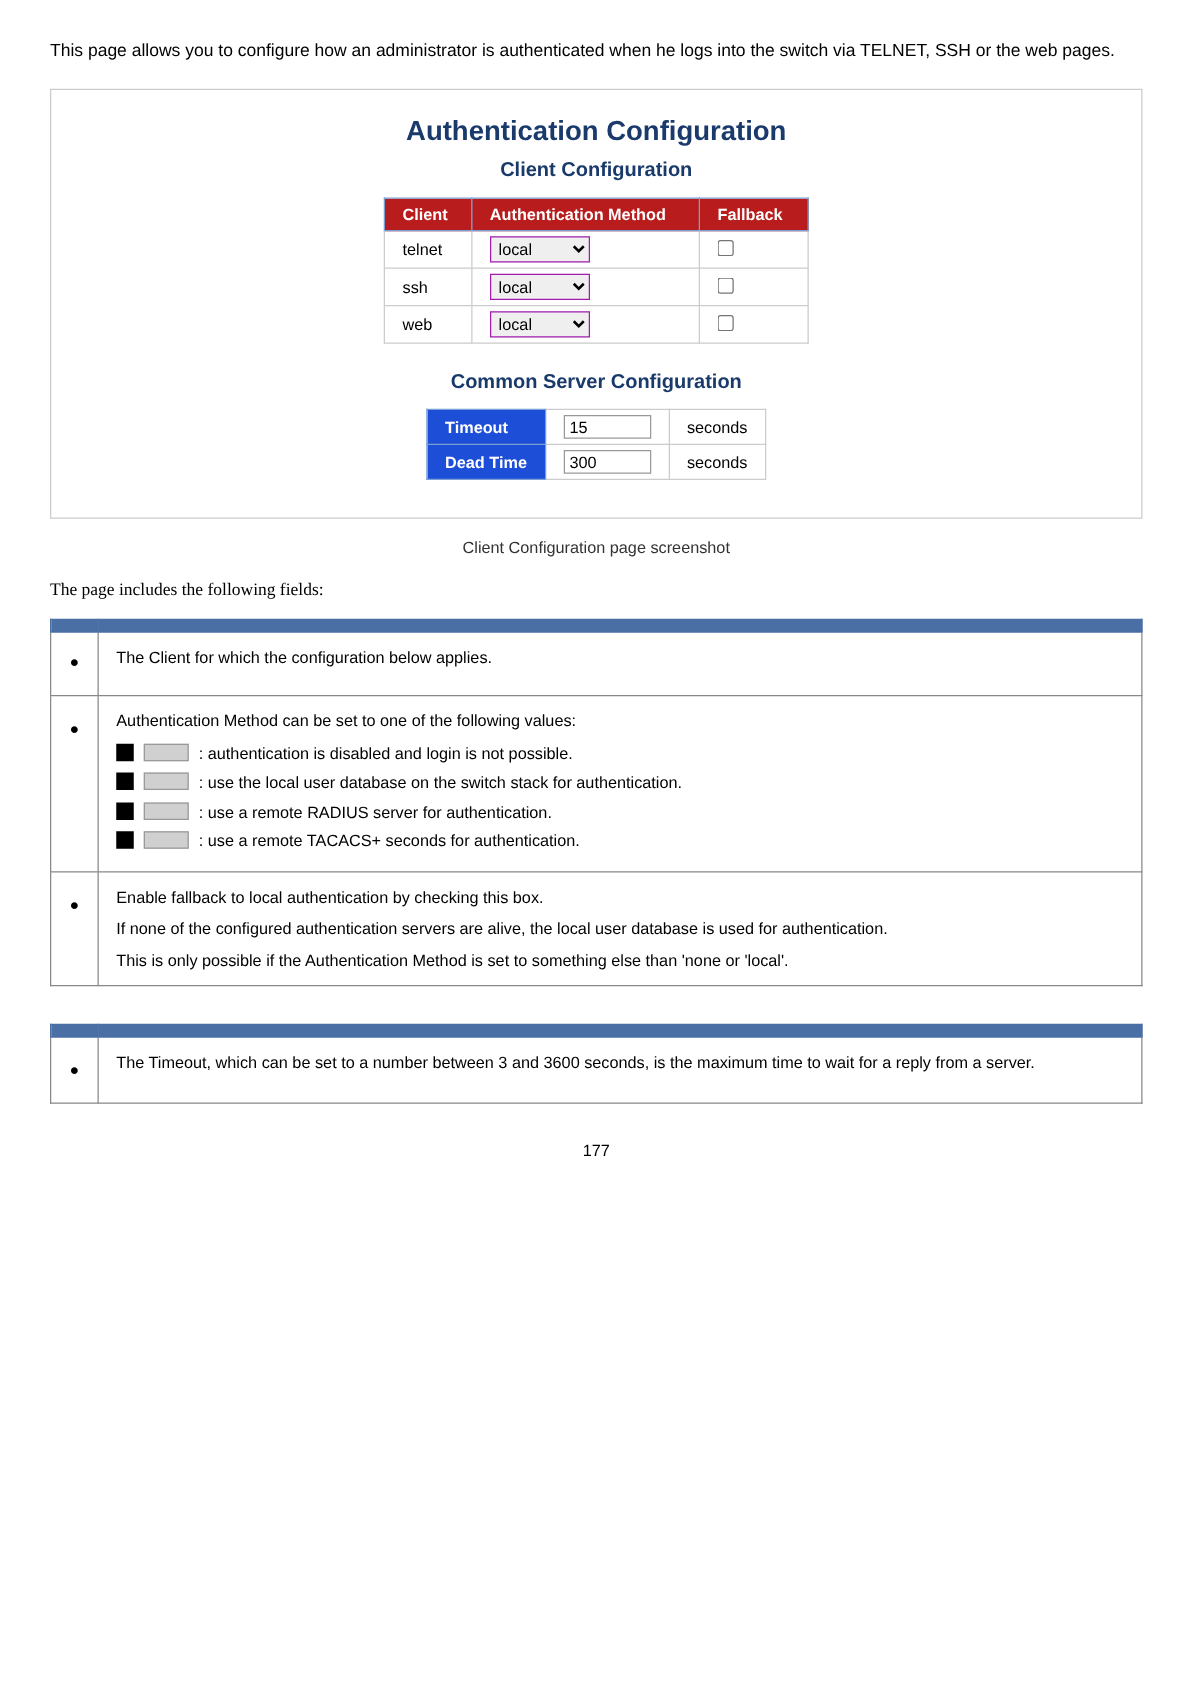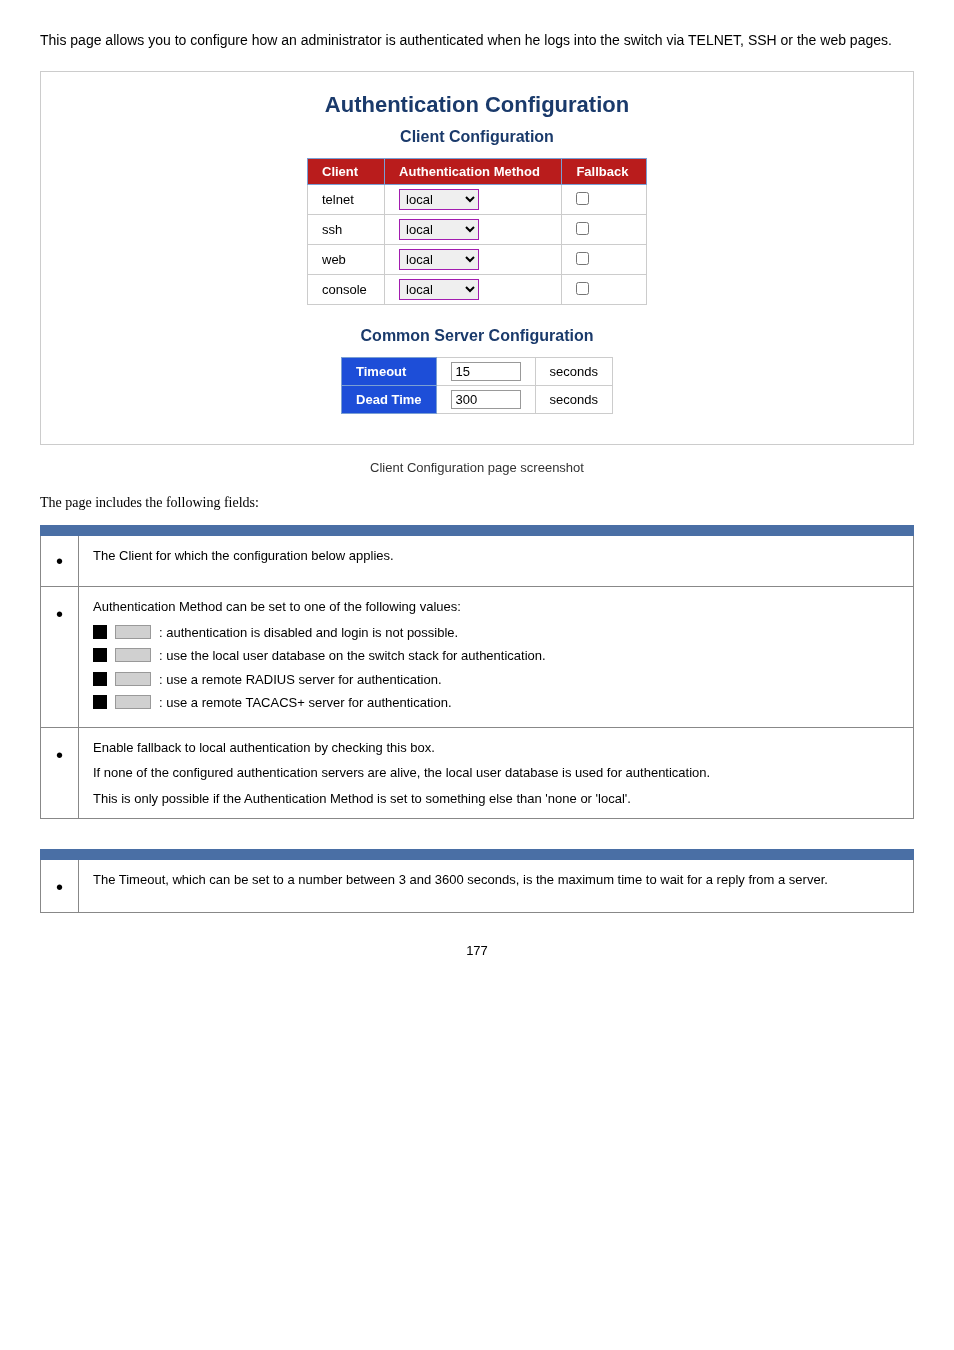--- a/index.html
+++ b/index.html
@@ -194,31 +194,20 @@
           <select>
             <option>local</option>
           </select>
         </td>
         <td>
           <input type="checkbox" style="">
         </td>
       </tr>
       <tr>
         <td>web</td>
-        <td>
-          <select>
-            <option>local</option>
-          </select>
-        </td>
-        <td>
-          <input type="checkbox" style="">
-        </td>
-      </tr>
-      <tr>
-        <td>console</td>
         <td>
           <select>
             <option>local</option>
           </select>
         </td>
         <td>
           <input type="checkbox" style="">
         </td>
       </tr>
     </tbody>
@@ -280,21 +269,21 @@
             <span>: use the local user database on the switch stack for authentication.</span>
           </li>
           <li>
             <span class="bullet-sq"></span>
             <span class="color-box"></span>
             <span>: use a remote RADIUS server for authentication.</span>
           </li>
           <li>
             <span class="bullet-sq"></span>
             <span class="color-box"></span>
-            <span>: use a remote TACACS+ server for authentication.</span>
+            <span>: use a remote TACACS+ seconds for authentication.</span>
           </li>
         </ul>
       </td>
     </tr>
 
     <tr>
       <td style="font-size:20px; text-align:center; vertical-align:top; padding-top:12px;">•</td>
       <td>
         <p>Enable fallback to local authentication by checking this box.</p>
         <p style="margin-top:6px;">If none of the configured authentication servers are alive, the local user database is used for authentication.</p>

